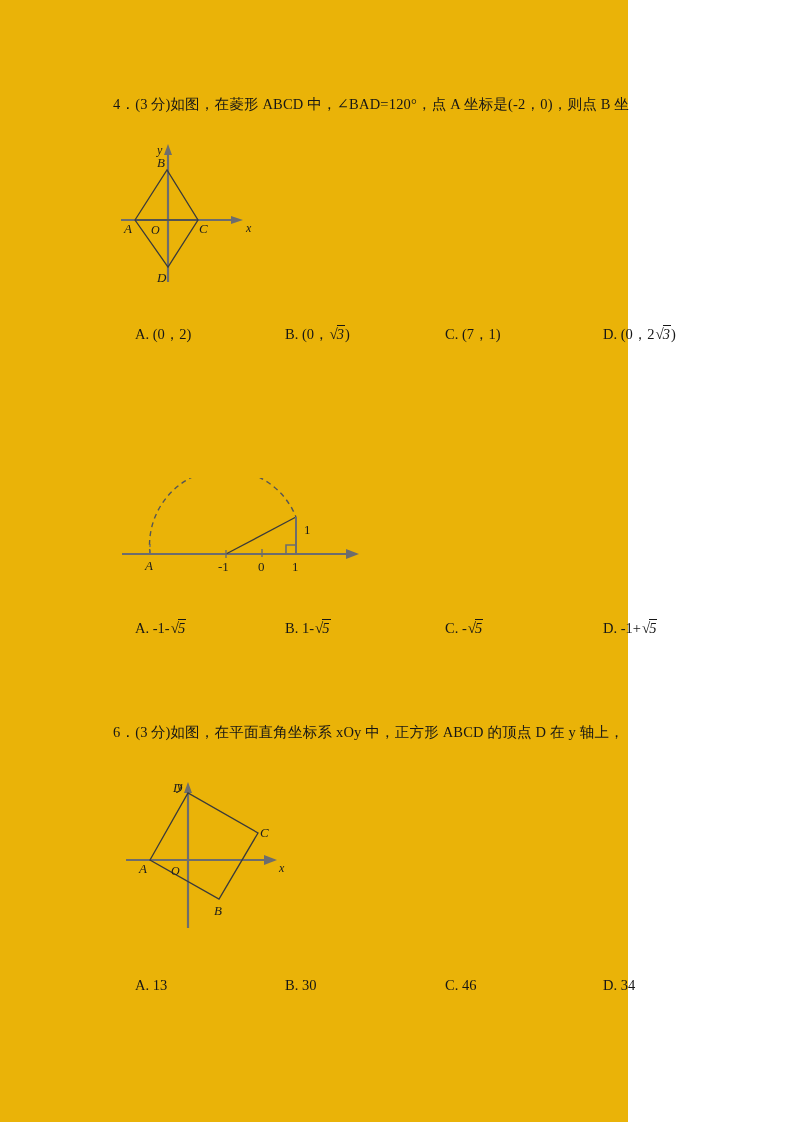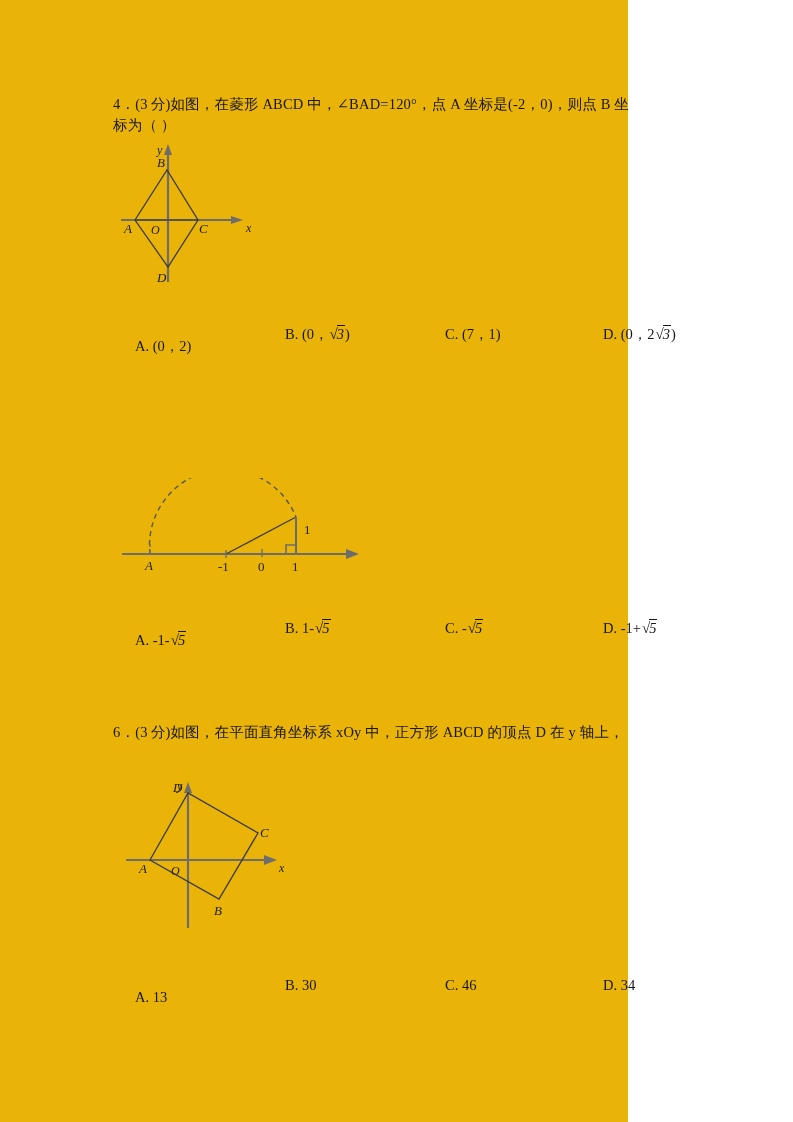--- a/index.html
+++ b/index.html
@@ -51,21 +51,21 @@
     width: 590px;
     height: 26px;
     font-size: 14.5px;
   }
   .opt {
     position: absolute;
     top: 0;
     white-space: nowrap;
     color: #161616;
   }
-  .opt-a { left: 22px; margin-top: 12px; }
+  .opt-a { left: 22px; }
   .opt-b { left: 172px; }
   .opt-c { left: 332px; }
   .opt-d { left: 490px; }
   .radical {
     display: inline-block;
     position: relative;
     padding-left: 1px;
   }
   .radical > .rad-sign {
     font-size: 15px;
@@ -87,21 +87,20 @@
   }
 </style>
 </head>
 <body>
 
 <div class="page">
 
   <div class="question-block" style="top:94px;">
     <div class="q-stem">
       <span class="q-num">4．</span><span class="score">(3 分)</span><span>如图，在菱形 ABCD 中，∠BAD=120°，点 A 坐标是(-2，0)，则点 B 坐</span>
-      <div>标为（        ）</div>
     </div>
   </div>
 
   <div class="figure" style="left:113px; top:140px;">
     <svg width="270" height="150" viewBox="0 0 270 150">
 
       <line x1="55" y1="142" x2="55" y2="12" stroke="#6d6d6d" stroke-width="2.2"></line>
       <polygon points="55,4 51,15 59,15" fill="#6d6d6d"></polygon>
 
       <line x1="8" y1="80" x2="122" y2="80" stroke="#6d6d6d" stroke-width="2.2"></line>

